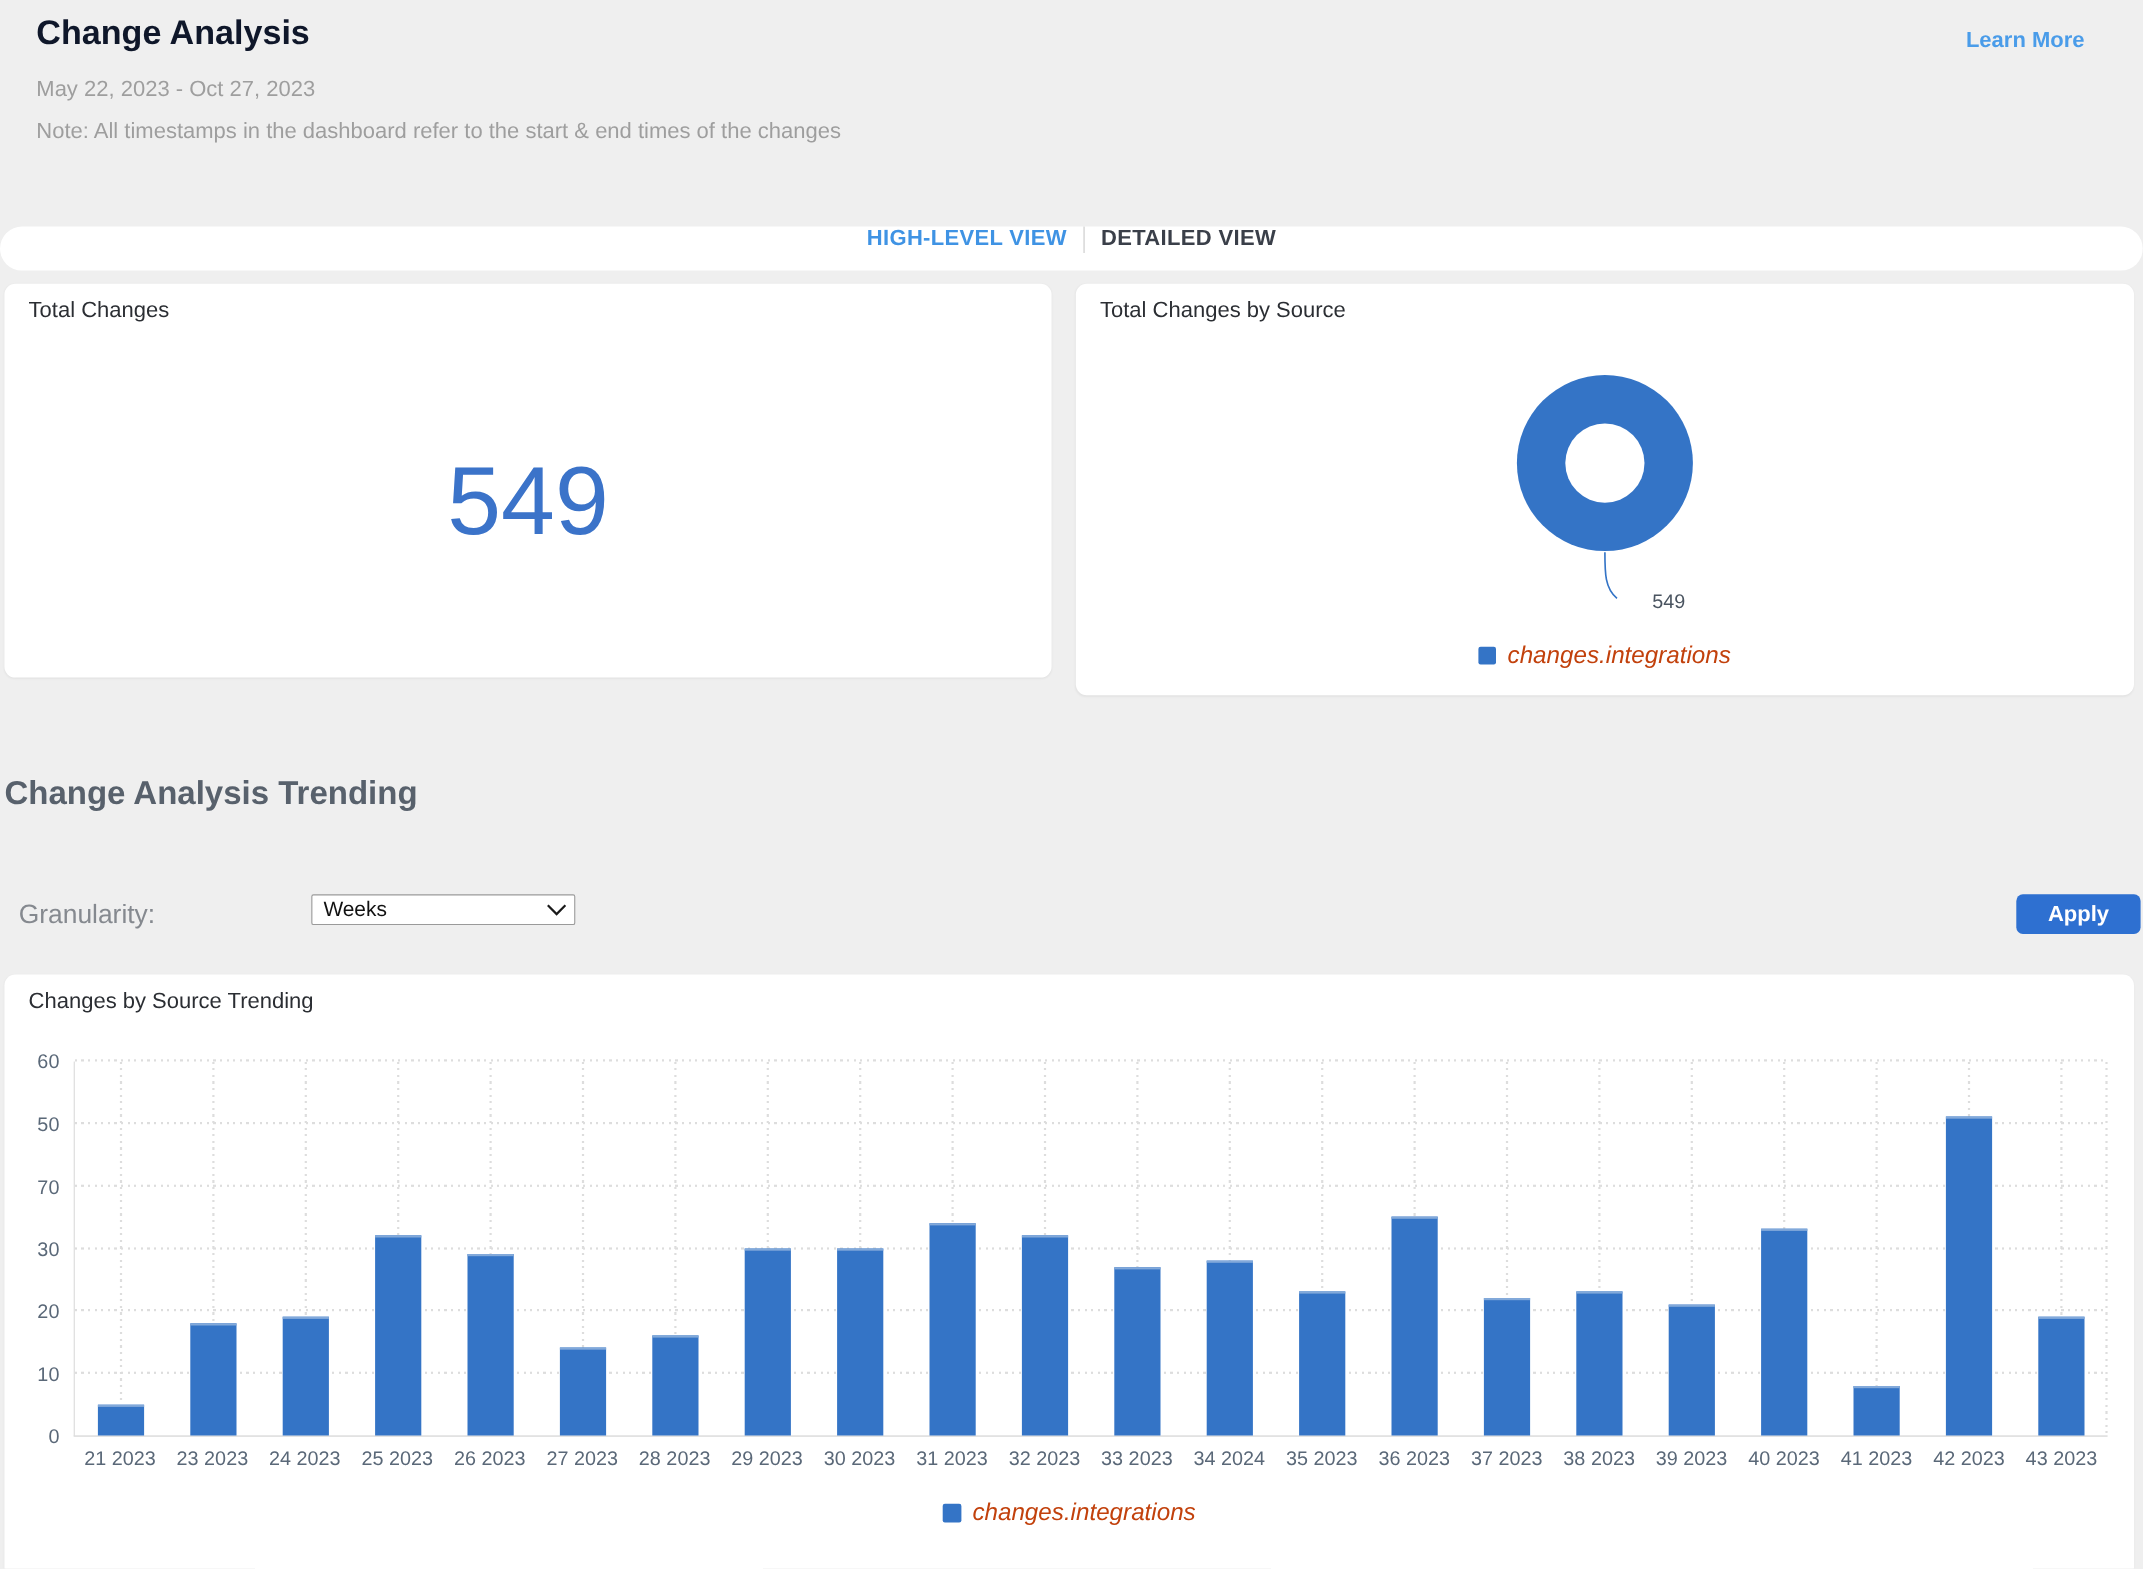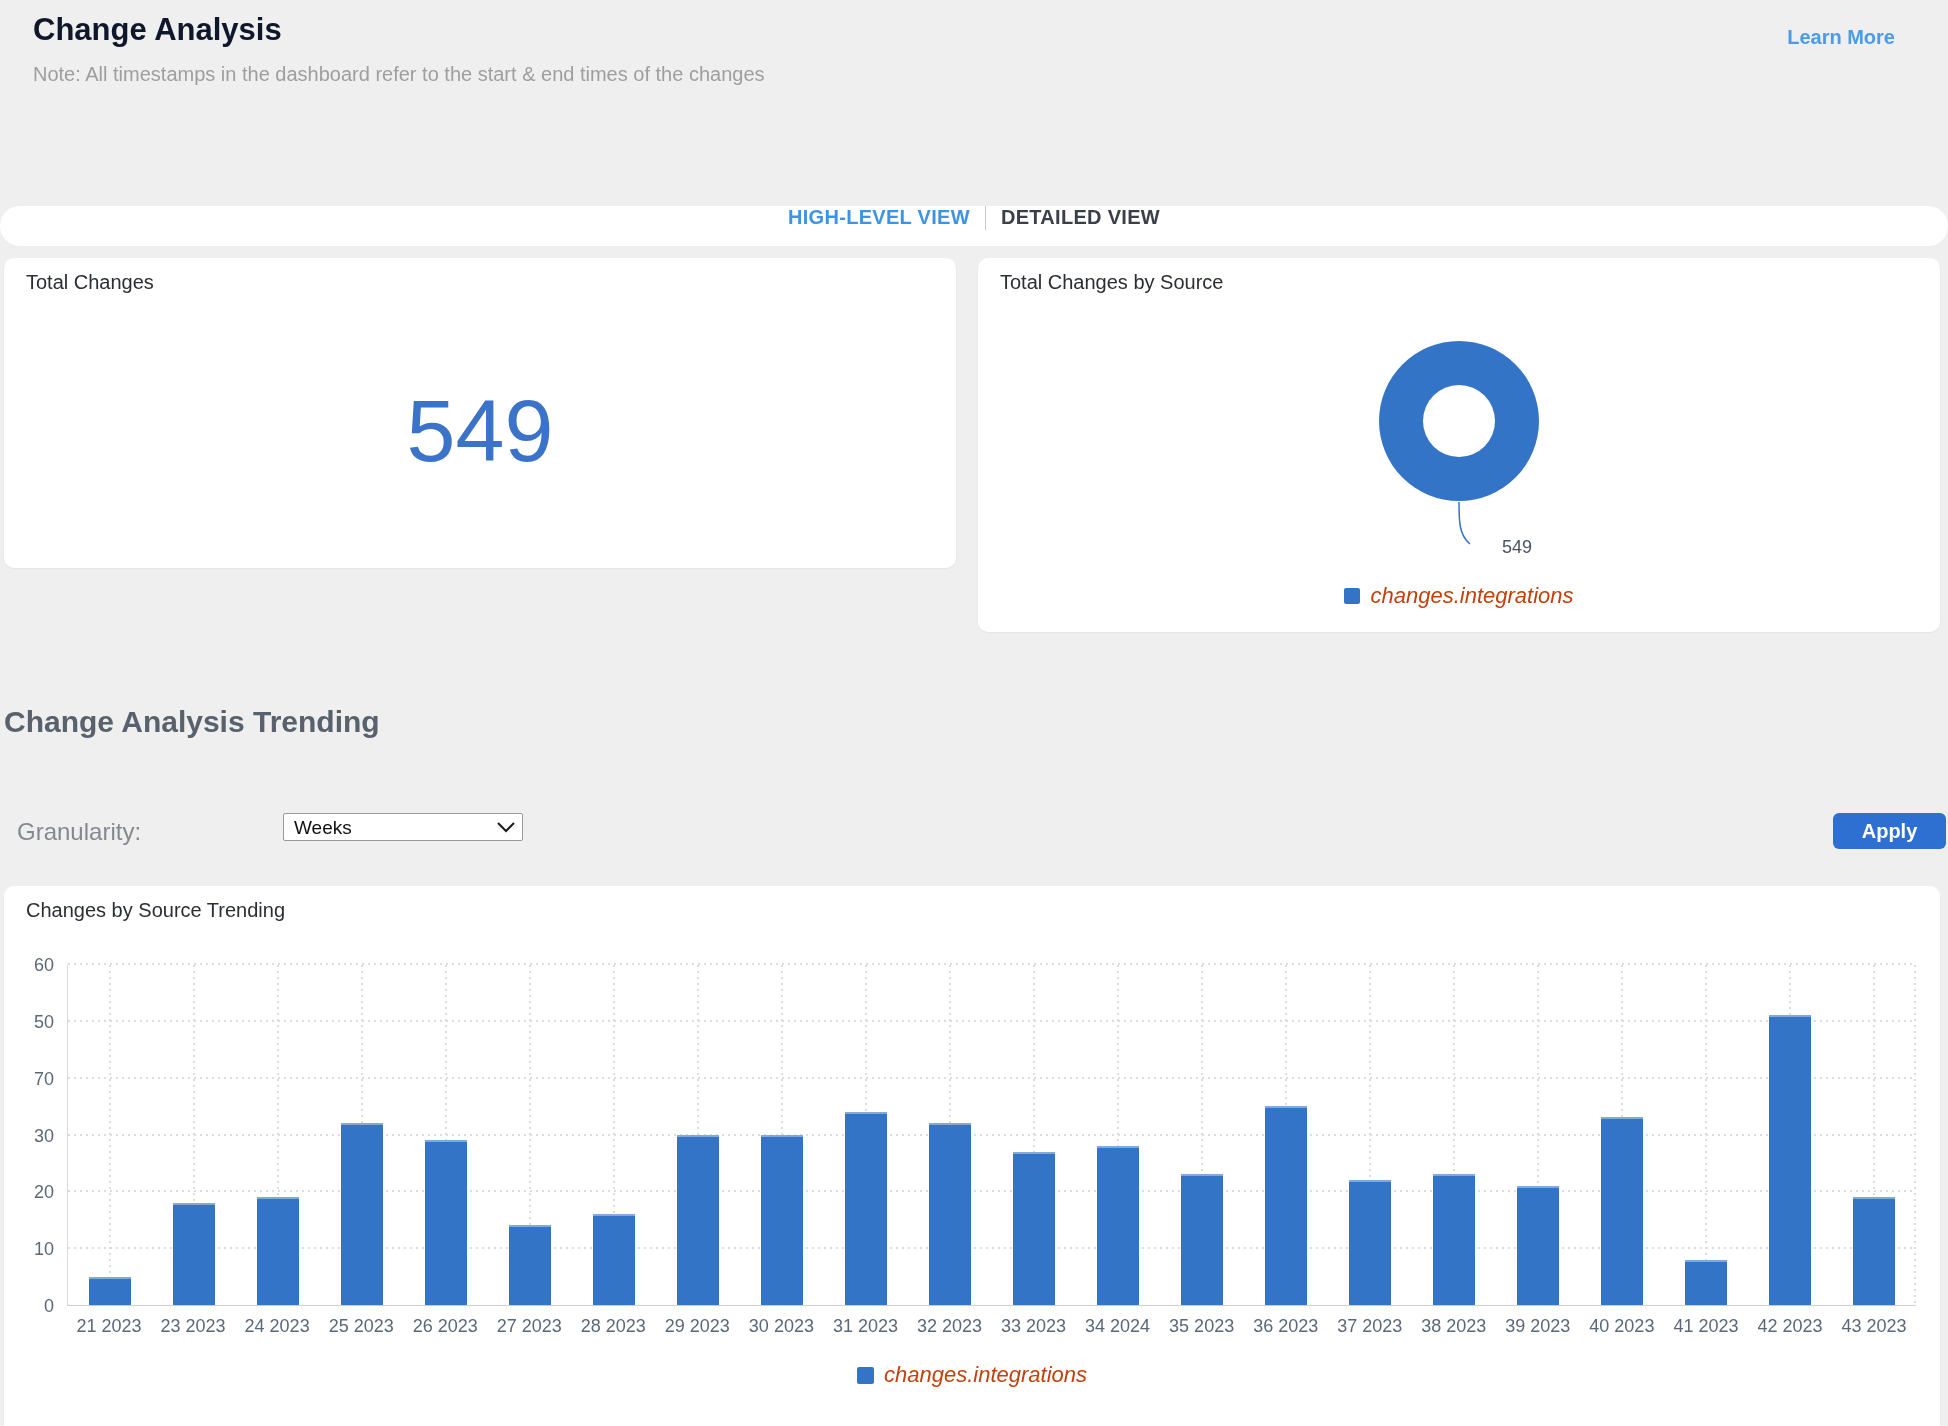--- a/index.html
+++ b/index.html
@@ -40,21 +40,21 @@
     display: flex; gap: 22px;
   }
   .card {
     position: relative; background: #ffffff; border-radius: 10px;
     box-shadow: 0 1px 2px rgba(0,0,0,.05);
   }
   .card-title {
     position: absolute; left: 22px; top: 13px;
     font-size: 20px; color: #2b2e33;
   }
-  .card.total { width: 952px; height: 310px; }
+  .card.total { width: 952px; height: 358px; }
   .card.source { flex: 1; height: 374px; }
 
   .big-number {
     position: absolute; left: 50%; top: 50%;
     transform: translate(-50%, -50%); margin-top: 18px;
     font-size: 88px; color: #3b73c9;
   }
 
   
   .donut-wrap { position: absolute; inset: 0; }
@@ -152,20 +152,21 @@
     position: absolute; left: 0; right: 0; top: 476px;
     display: flex; align-items: center; justify-content: center; gap: 10px;
   }
   .chart-legend .legend-swatch { width: 17px; height: 17px; }
 </style>
 </head>
 <body>
 
 <div class="header">
   <div class="page-title">Change Analysis</div>
+  <div class="date-range">May 22, 2023 - Oct 27, 2023</div>
   <div class="note">Note: All timestamps in the dashboard refer to the start &amp; end times of the changes</div>
 </div>
 <a class="learn-more">Learn More</a>
 
 <div class="tabstrip">
   <div class="tab active">HIGH-LEVEL VIEW</div>
   <div class="tab-sep"></div>
   <div class="tab inactive">DETAILED VIEW</div>
 </div>
 

